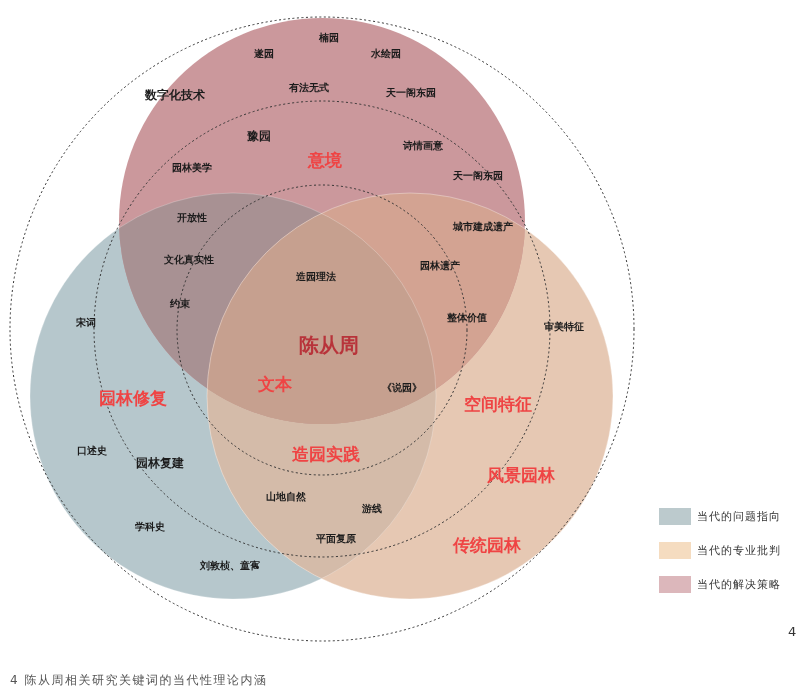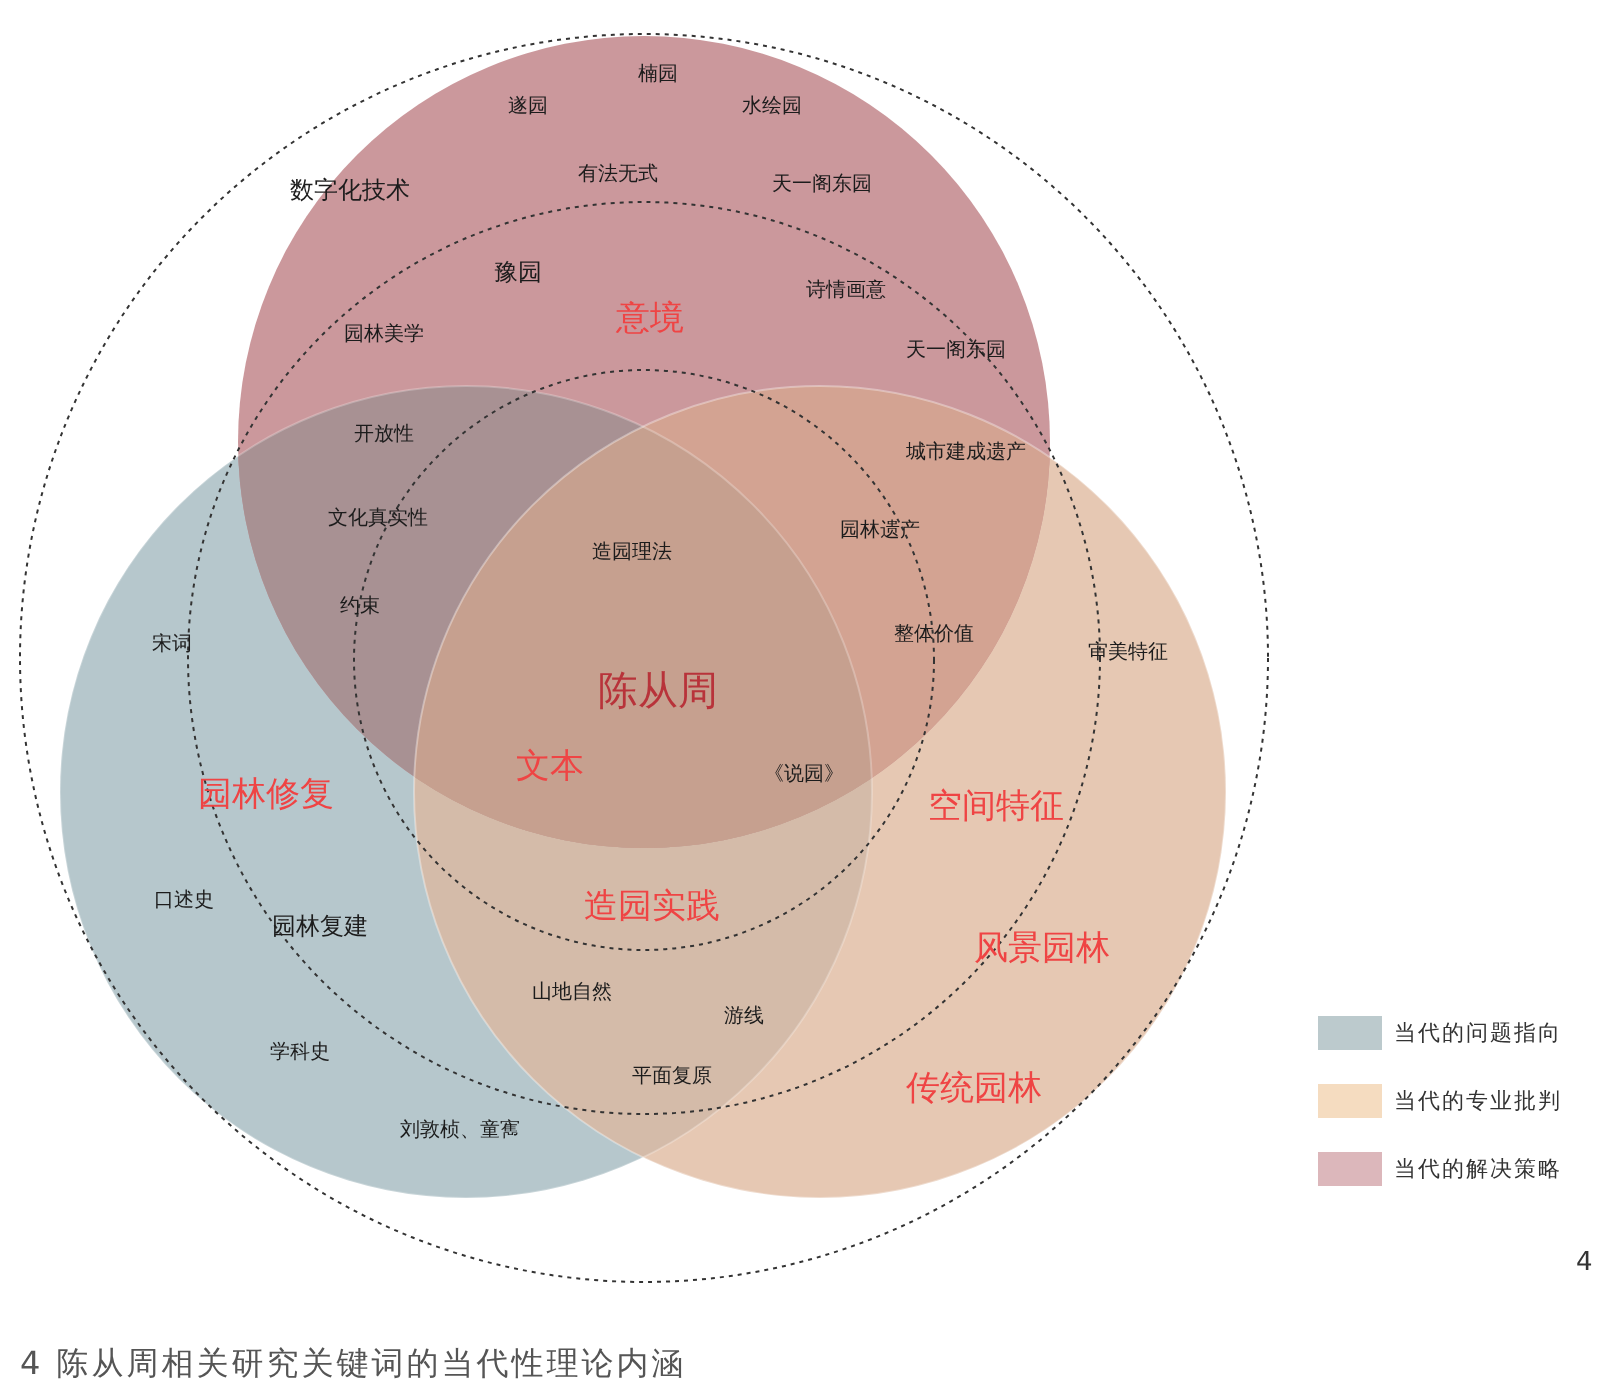--- a/index.html
+++ b/index.html
@@ -1,30 +1,30 @@
 <!DOCTYPE html>
 <html><head>
 <meta charset="utf-8">
 <style>
   html, body { margin: 0; padding: 0; background: #ffffff; }
   body { width: 800px; height: 695px; position: relative; overflow: hidden;
          font-family: "DejaVu Sans", "Liberation Sans", sans-serif; color: #1a1a1a; }
   #diagram { position: absolute; left: 0; top: 0; width: 800px; height: 695px; }
   .lbl { position: absolute; white-space: nowrap; transform: translate(-50%, -50%);
-         line-height: 1; color: #1c1c1c; }
+         line-height: 1; color: #1c1c1c; font-weight: bold; }
   .s { font-size: 10px; }
   .m { font-size: 12px; }
   .l { font-size: 17px; color: #ef4444; }
   .xl { font-size: 20px; color: #b8333a; }
   .legend { position: absolute; left: 659px; width: 140px; }
   .legend-item { position: absolute; left: 0; height: 18px; display: flex; align-items: center; }
   .swatch { width: 32px; height: 17px; display: inline-block; }
   .legend-text { font-size: 11px; margin-left: 6px; color: #333; letter-spacing: 1px; }
   .page-num { position: absolute; left: 788px; top: 624px; font-size: 13px; color: #333; }
-  .caption { position: absolute; left: 10px; top: 672px; font-size: 16px; color: #555; letter-spacing: 1.5px; }
+  .caption { position: absolute; left: 10px; top: 672px; font-size: 12px; color: #555; letter-spacing: 1.5px; }
 </style>
 </head>
 <body>
 
 <svg id="diagram" width="800" height="695" viewBox="0 0 800 695">
 
   <circle cx="233" cy="396" r="203" fill="#b6c7cc"></circle>
   <circle cx="410" cy="396" r="203" fill="#e6c8b3"></circle>
   <circle cx="322" cy="221" r="203" fill="#c48a8e" fill-opacity="0.88"></circle>
 

